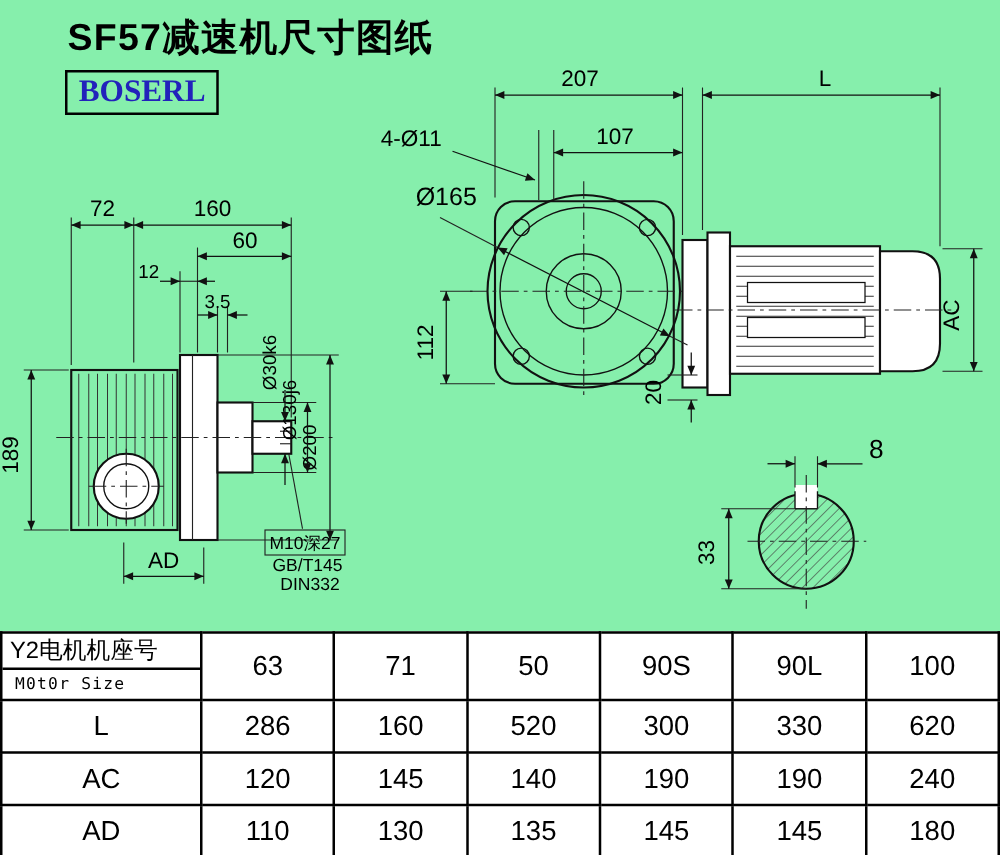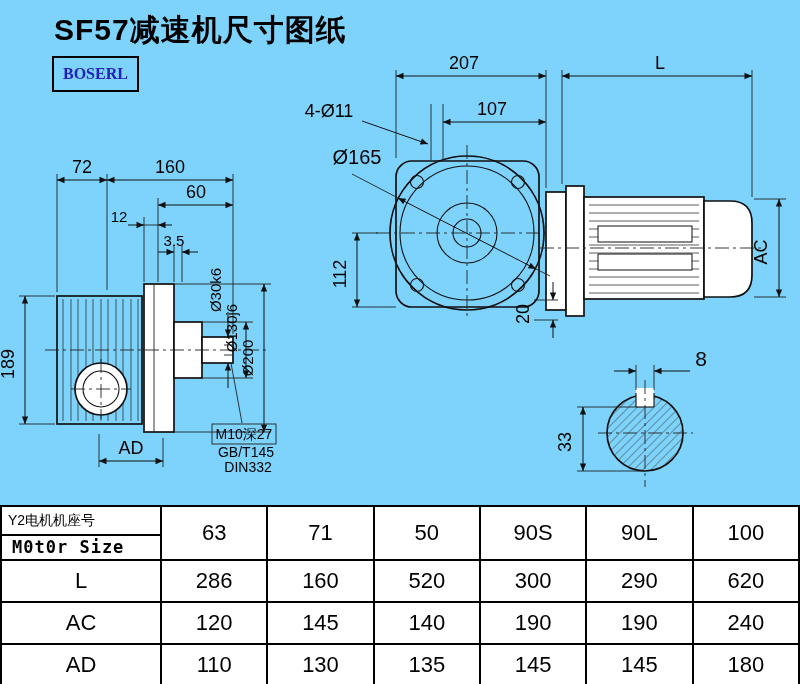--- a/index.html
+++ b/index.html
@@ -1,20 +1,20 @@
 <!DOCTYPE html>
 <html><head>
 <meta charset="utf-8">
 <style>
   * { margin:0; padding:0; box-sizing:border-box; }
   html,body { width:800px; height:684px; background:#fff; font-family:"Liberation Sans",sans-serif; position:relative; overflow:hidden; }
-  .page { position:absolute; inset:0; background:#7dd3fc; }
+  .page { position:absolute; inset:0; background:#86efac; }
 
   .title { position:absolute; left:54px; top:10px; font-size:30px; font-weight:700; color:#000; letter-spacing:1px; white-space:nowrap; }
-  .brand { position:absolute; left:52px; top:56px; border:2px solid #000; padding:0 9px; font-family:"Liberation Serif",serif; font-size:16px; font-weight:600; color:#2222bb; line-height:32px; }
+  .brand { position:absolute; left:52px; top:56px; border:2px solid #000; padding:0 9px; font-family:"Liberation Serif",serif; font-size:25px; font-weight:600; color:#2222bb; line-height:32px; }
 
   svg.draw { position:absolute; left:0; top:0; }
 
   
   .ol  { fill:none; stroke:#111; stroke-width:1.7; }
   .olw { fill:#fff; stroke:#111; stroke-width:1.7; }
   .ol2 { fill:none; stroke:#111; stroke-width:1.1; }
   .fin { fill:none; stroke:#333; stroke-width:0.8; }
   .thin{ fill:none; stroke:#222; stroke-width:0.9; }
   .cl  { fill:none; stroke:#222; stroke-width:0.9; stroke-dasharray:14 4 3 4; }
@@ -26,22 +26,22 @@
   text.dss{ font-size:14px; }
   text.dl { font-size:20px; }
   text.dxl{ font-size:21px; }
 
   
   table.dims { position:absolute; left:0; top:505px; width:800px; height:179px; border-collapse:collapse; table-layout:fixed; background:#fff; }
   .dims td, .dims th { border:2px solid #000; text-align:center; vertical-align:middle; font-weight:400; font-size:22px; color:#000; padding:0; }
   col.c0 { width:160px; }
   tr.hdr { height:52px; }
   tr.r   { height:42px; }
-  .hcell .h1 { font-size:14px; text-align:left; padding-left:6px; border-bottom:2px solid #000; line-height:27px; }
-  .hcell .h2 { font-family:"DejaVu Sans Mono",monospace; font-size:17px; text-align:left; padding-left:10px; line-height:23px; letter-spacing:1px;font-weight:bold; }
+  .hcell .h1 { font-size:19px; text-align:left; padding-left:6px; border-bottom:2px solid #000; line-height:27px; }
+  .hcell .h2 { font-family:"DejaVu Sans Mono",monospace; font-size:13px; text-align:left; padding-left:10px; line-height:23px; letter-spacing:1px; }
 </style>
 </head>
 <body>
 
 <div class="page">
 
   <div class="title">SF57减速机尺寸图纸</div>
   <div class="brand">BOSERL</div>
 
   <svg class="draw" width="800" height="505" viewBox="0 0 800 505">
@@ -260,21 +260,21 @@
       <td>90S</td>
       <td>90L</td>
       <td>100</td>
     </tr>
     <tr class="r">
       <td>L</td>
       <td>286</td>
       <td>160</td>
       <td>520</td>
       <td>300</td>
-      <td>290</td>
+      <td>330</td>
       <td>620</td>
     </tr>
     <tr class="r">
       <td>AC</td>
       <td>120</td>
       <td>145</td>
       <td>140</td>
       <td>190</td>
       <td>190</td>
       <td>240</td>

